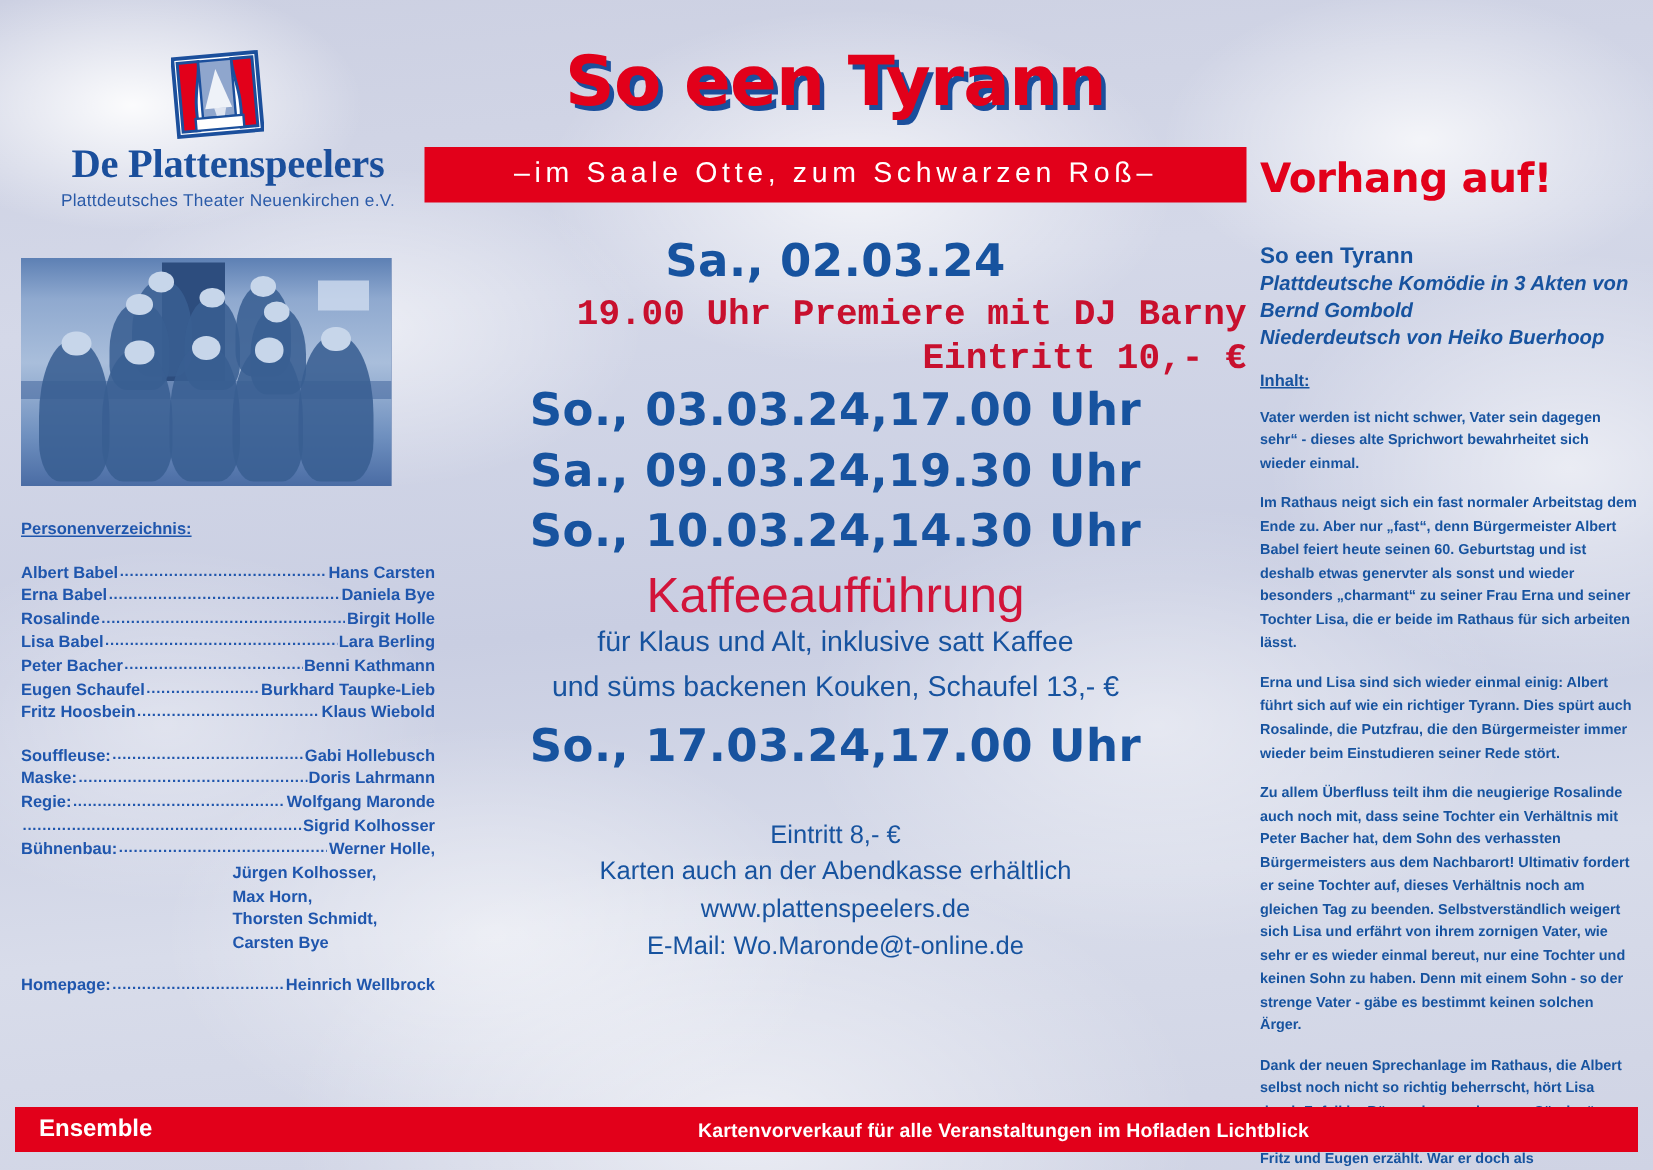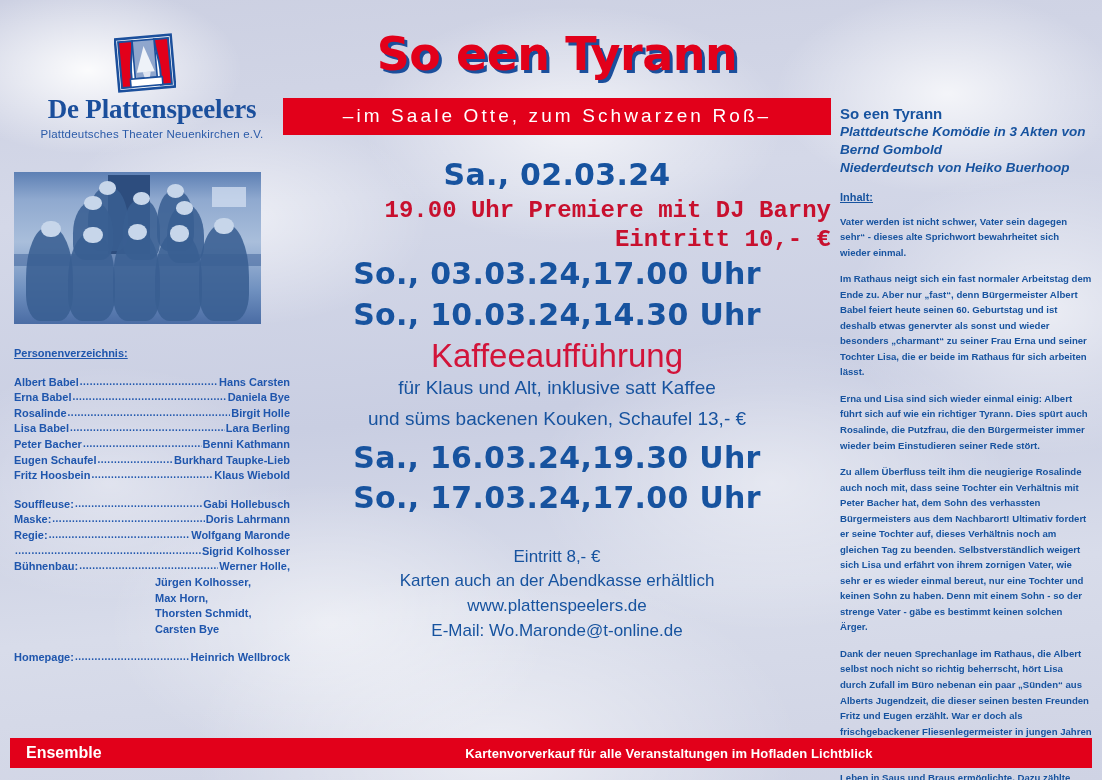--- a/index.html
+++ b/index.html
@@ -421,36 +421,37 @@
   </div>
 
   <div class="center-col">
     <div class="main-title">So een Tyrann</div>
     <div class="venue-bar">–im Saale Otte, zum Schwarzen Roß–</div>
     <div class="dates" id="schedule-list">
         <div class="d-big">Sa., 02.03.24</div>
         <div class="d-red">19.00 Uhr Premiere mit DJ Barny</div>
         <div class="d-red">Eintritt 10,- €</div>
         <div class="d-big">So., 03.03.24,17.00 Uhr</div>
+        <div class="d-big">Sa., 09.03.24,19.30 Uhr</div>
         <div class="d-big">So., 10.03.24,14.30 Uhr</div>
         <div class="d-kaffee">Kaffeeaufführung</div>
         <div class="d-kaffee-sub">für Klaus und Alt, inklusive satt Kaffee</div>
         <div class="d-kaffee-sub">und süms backenen Kouken, Schaufel 13,- €</div>
-        <div class="d-big">Sa., 16.03.24,19.30 Uhr</div>
         <div class="d-big">So., 17.03.24,17.00 Uhr</div>
       </div>
     <div class="foot-info" id="footer-info">
         <div>Eintritt 8,- €</div>
         <div>Karten auch an der Abendkasse erhältlich</div>
         <div>www.plattenspeelers.de</div>
         <div>E-Mail: Wo.Maronde@t-online.de</div>
       </div>
   </div>
 
   <div class="right-col">
+    <div class="vorhang">Vorhang auf!</div>
     <div class="r-play-title">So een Tyrann</div>
     <div class="r-play-meta">Plattdeutsche Komödie in 3 Akten von</div>
     <div class="r-play-meta">Bernd Gombold</div>
     <div class="r-play-meta">Niederdeutsch von Heiko Buerhoop</div>
     <div class="r-inhalt">Inhalt:</div>
     <div id="synopsis">
         <div class="r-para">Vater werden ist nicht schwer, Vater sein dagegen sehr“ - dieses alte Sprichwort bewahrheitet sich wieder einmal.</div>
         <div class="r-para">Im Rathaus neigt sich ein fast normaler Arbeitstag dem Ende zu. Aber nur „fast“, denn Bürgermeister Albert Babel feiert heute seinen 60. Geburtstag und ist deshalb etwas genervter als sonst und wieder besonders „charmant“ zu seiner Frau Erna und seiner Tochter Lisa, die er beide im Rathaus für sich arbeiten lässt.</div>
         <div class="r-para">Erna und Lisa sind sich wieder einmal einig: Albert führt sich auf wie ein richtiger Tyrann. Dies spürt auch Rosalinde, die Putzfrau, die den Bürgermeister immer wieder beim Einstudieren seiner Rede stört.</div>
         <div class="r-para">Zu allem Überfluss teilt ihm die neugierige Rosalinde auch noch mit, dass seine Tochter ein Verhältnis mit Peter Bacher hat, dem Sohn des verhassten Bürgermeisters aus dem Nachbarort! Ultimativ fordert er seine Tochter auf, dieses Verhältnis noch am gleichen Tag zu beenden. Selbstverständlich weigert sich Lisa und erfährt von ihrem zornigen Vater, wie sehr er es wieder einmal bereut, nur eine Tochter und keinen Sohn zu haben. Denn mit einem Sohn - so der strenge Vater - gäbe es bestimmt keinen solchen Ärger.</div>

